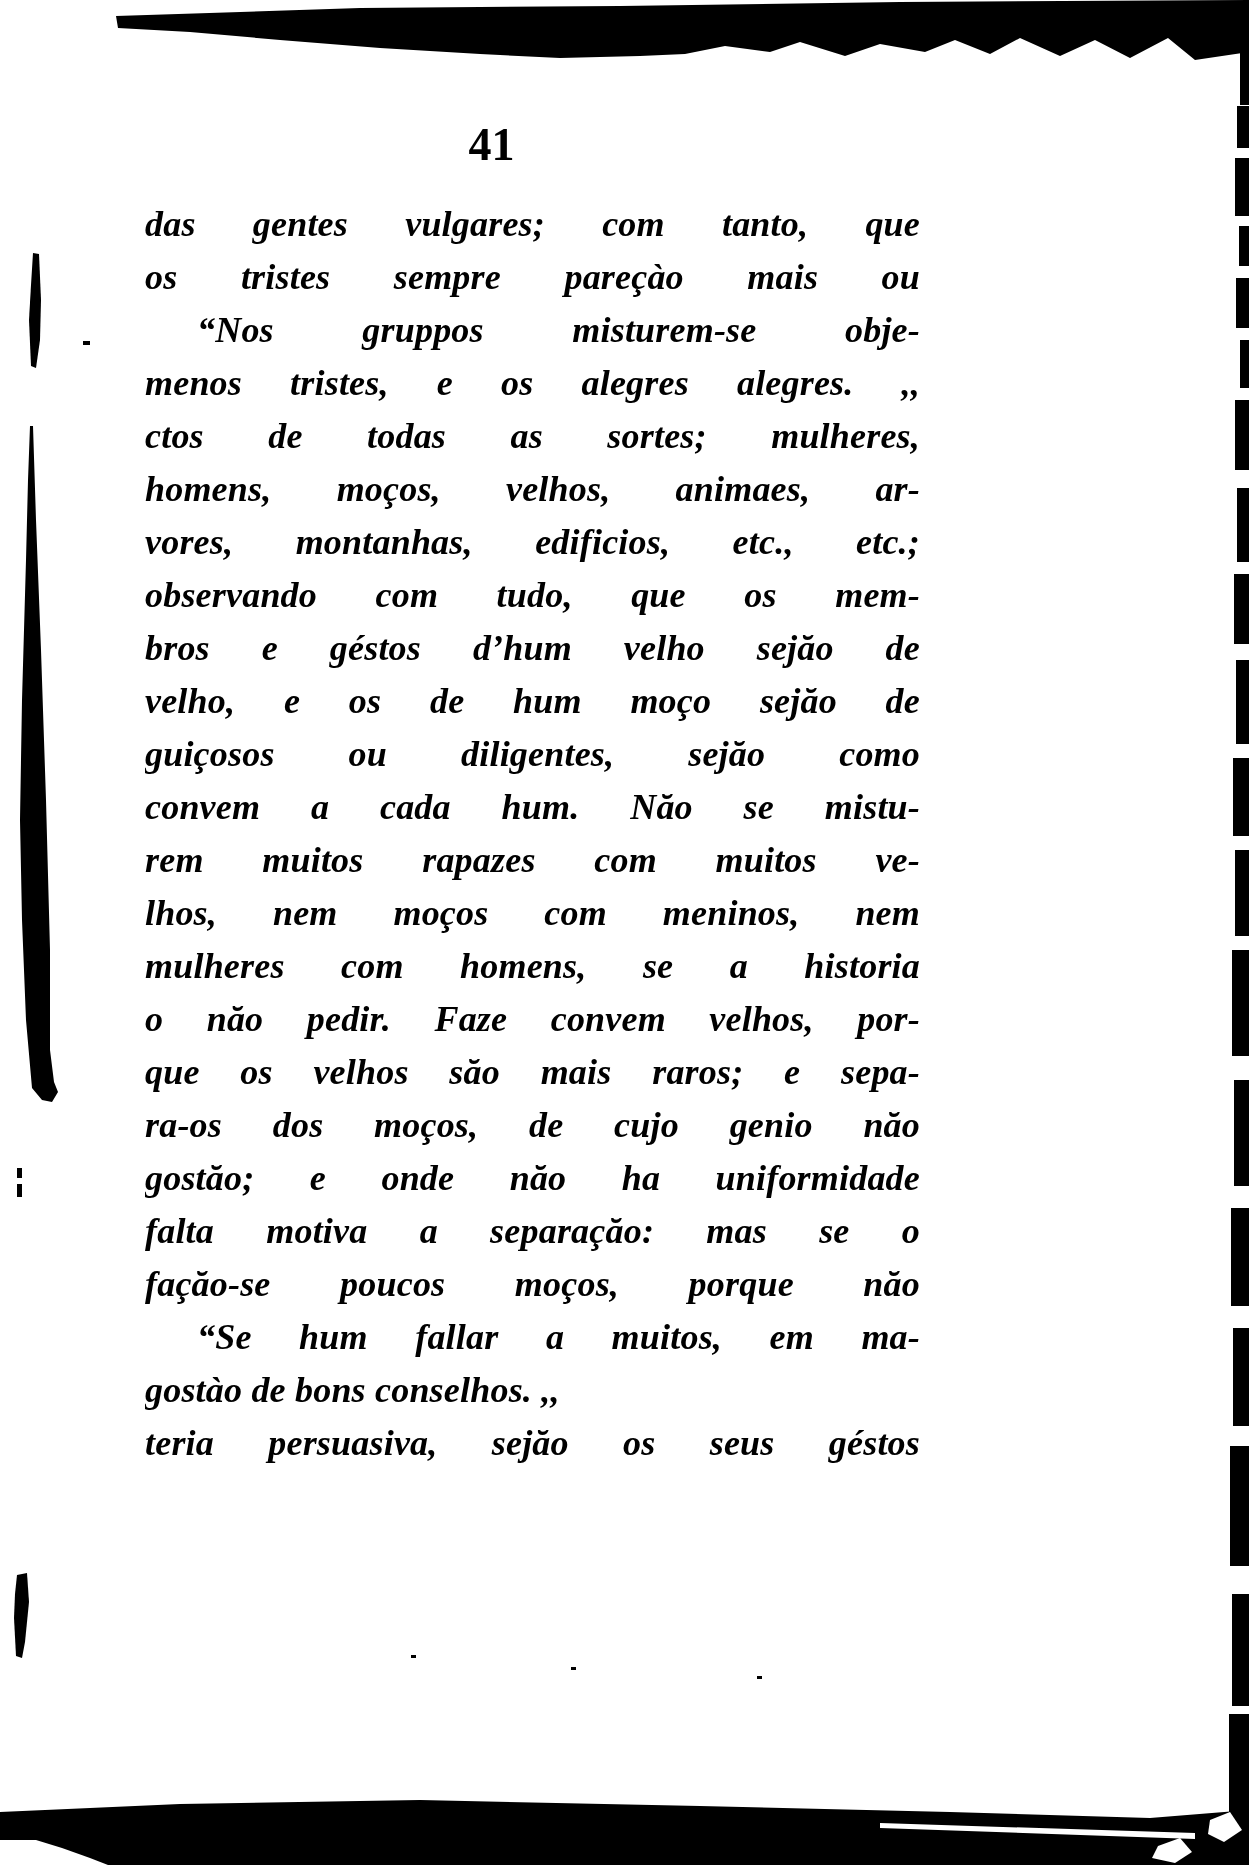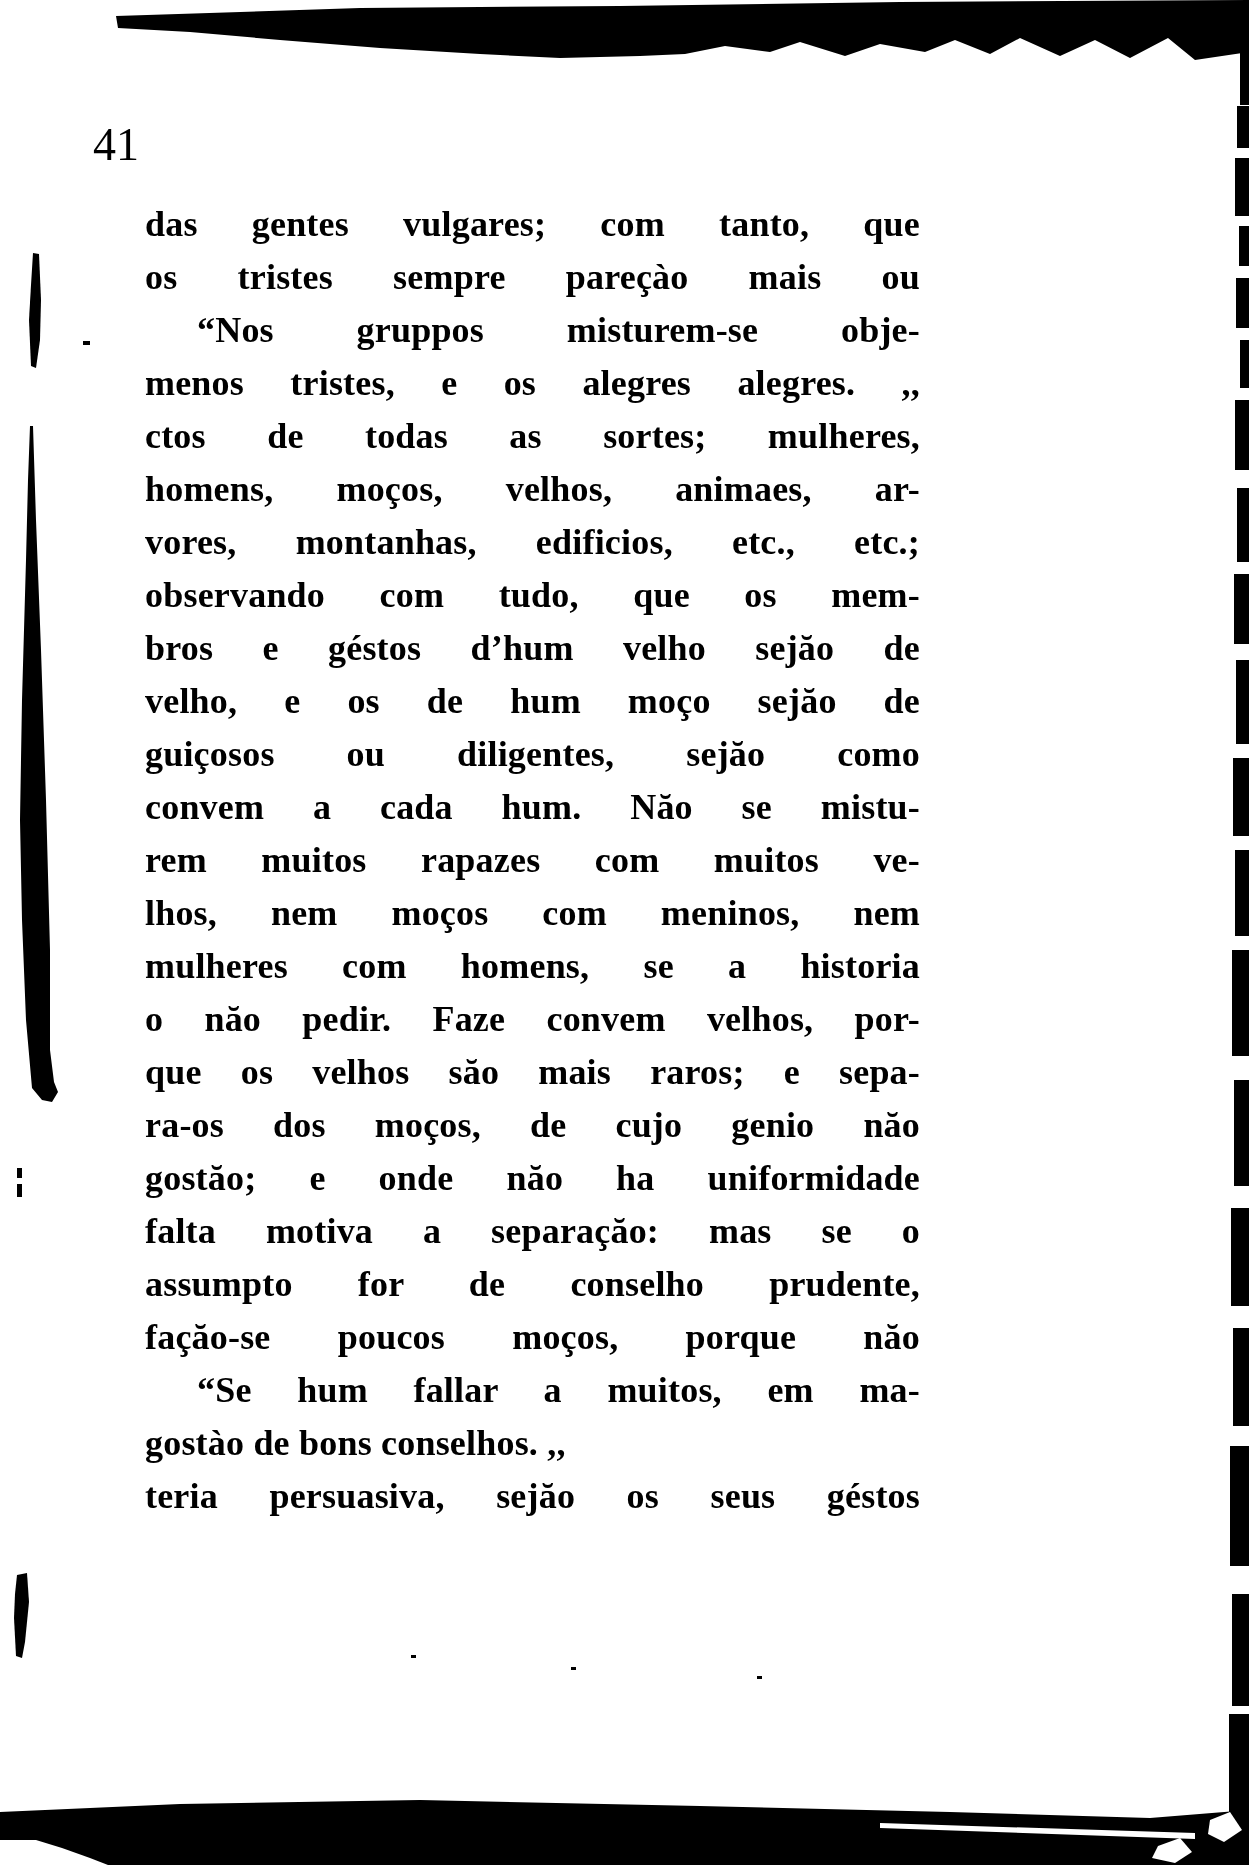--- a/index.html
+++ b/index.html
@@ -6,28 +6,28 @@
   body {
     width: 1249px; height: 1865px;
     background: #ffffff;
     position: relative;
     overflow: hidden;
     font-family: "Liberation Serif", "DejaVu Serif", serif;
     color: #000000;
   }
   .page-number {
     position: absolute;
-    top: 118px; left: 145px; width: 775px;
+    top: 118px; left: 156px; width: 775px;
     transform: translateX(-52px);
-    text-align: left;
-    font-size: 46px; font-weight: normal;
+    text-align: center;
+    font-size: 46px; font-weight: bold;
   }
   .text-block {
     position: absolute;
-    top: 198px; left: 145px; width: 775px;
+    top: 198px; left: 145px; width: 775px; font-style: italic;
   }
   .line {
     box-sizing: border-box;
     width: 775px; height: 53px;
     line-height: 53px;
     font-size: 36px; font-weight: bold;
     text-align: justify;
     text-align-last: justify;
     overflow: hidden;
     letter-spacing: 0.2px;
@@ -61,21 +61,20 @@
     <div class="line">guiçosos ou diligentes, sejăo como</div>
     <div class="line">convem a cada hum. Năo se mistu-</div>
     <div class="line">rem muitos rapazes com muitos ve-</div>
     <div class="line">lhos, nem moços com meninos, nem</div>
     <div class="line">mulheres com homens, se a historia</div>
     <div class="line">o năo pedir. Faze convem velhos, por-</div>
     <div class="line">que os velhos săo mais raros; e sepa-</div>
     <div class="line">ra-os dos moços, de cujo genio năo</div>
     <div class="line">gostăo; e onde năo ha uniformidade</div>
     <div class="line">falta motiva a separaçăo: mas se o</div>
-    <div class="line">assumpto for de conselho prudente,</div>
     <div class="line">façăo-se poucos moços, porque năo</div>
     <div class="line indent">“Se hum fallar a muitos, em ma-</div>
     <div class="line short">gostào de bons conselhos. ,,</div>
     <div class="line">teria persuasiva, sejăo os seus géstos</div>
   </div>
 
   <svg class="artifacts-overlay" width="1249" height="1865" viewBox="0 0 1249 1865" xmlns="http://www.w3.org/2000/svg">
 
     <g fill="#000000">
       <polygon points="116,16 360,8 620,6 900,2 1249,0 1249,52 1195,60 1168,38 1130,58 1095,40 1060,56 1020,38 990,54 955,40 925,52 880,44 845,56 800,42 770,52 725,46 685,54 640,56 560,58 480,54 380,48 280,40 190,32 118,28"></polygon>

